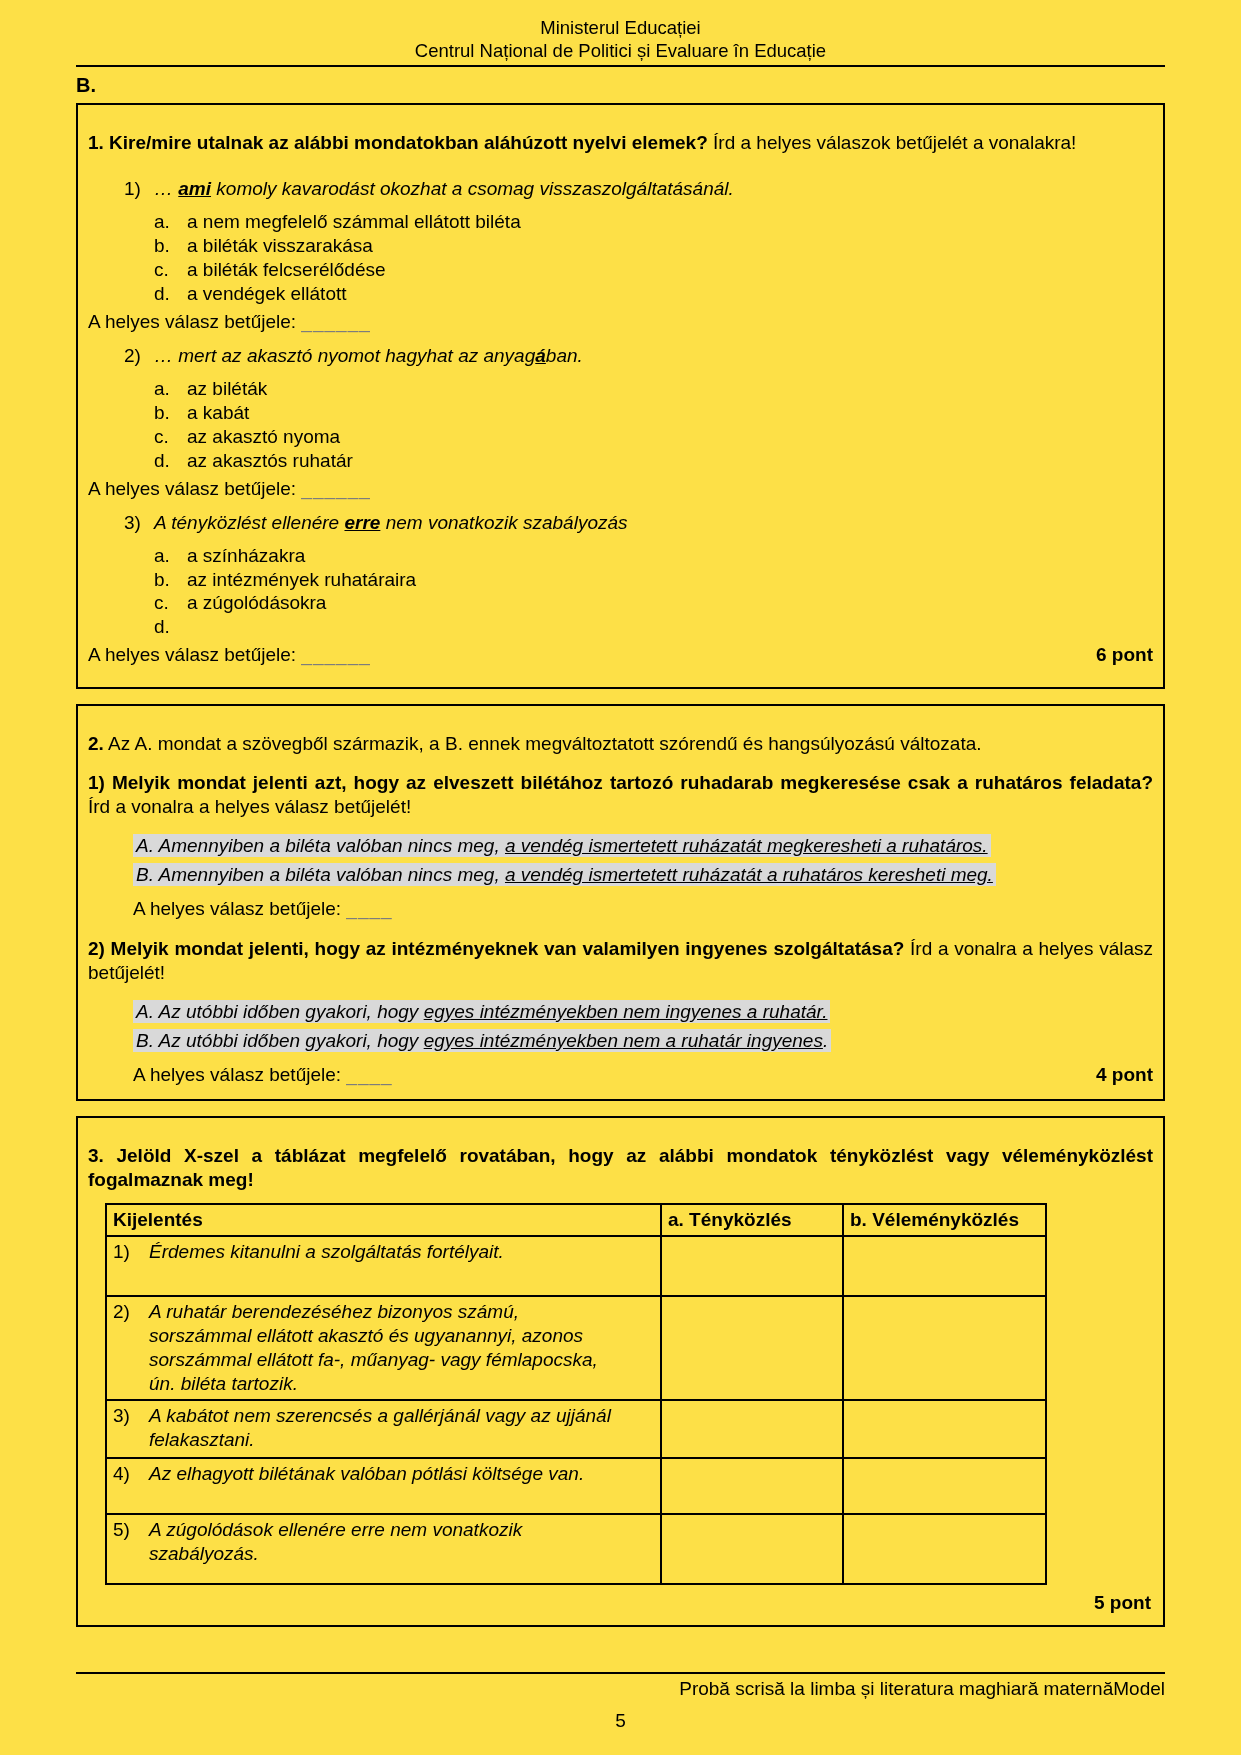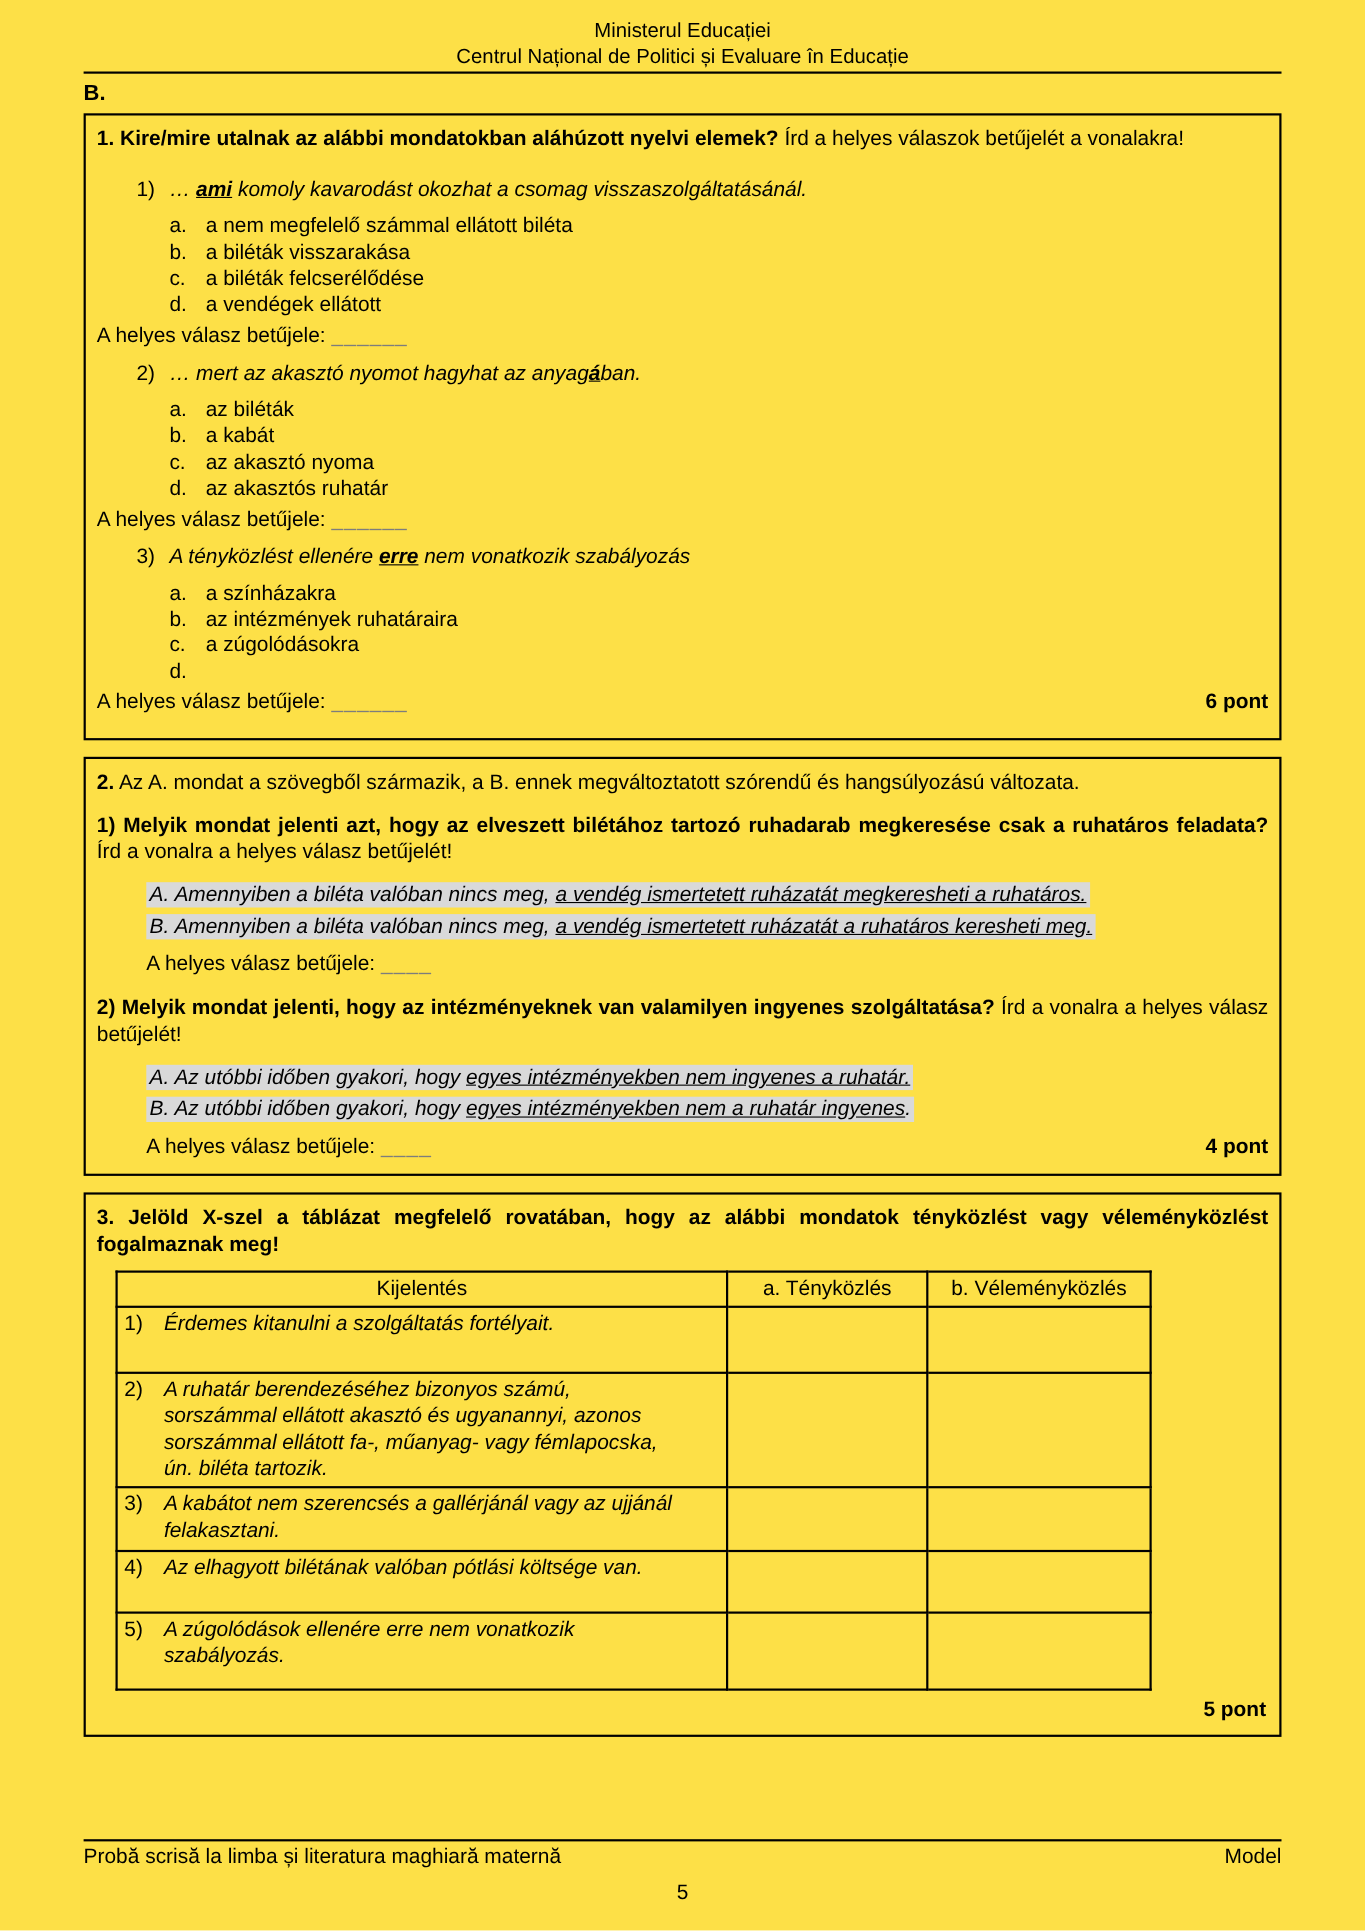--- a/index.html
+++ b/index.html
@@ -15,21 +15,21 @@
     line-height: 1.26;
     padding: 16px 76px 0 76px;
     overflow: hidden;
   }
   
   .doc-header { text-align: center; font-size: 18.5px; line-height: 1.25; }
   .header-rule { border-bottom: 2px solid #000; margin: 3px 0 6px 0; }
   .section-label { font-weight: bold; font-size: 20px; margin: 0 0 5px 0; }
 
   
-  .task-box { border: 2px solid #000; padding: 10px 10px 10px 10px; margin-bottom: 15px; }
+  .task-box { border: 2px solid #000; padding: 26px 10px 10px 10px; margin-bottom: 15px; }
   .task-title { margin: 0 0 22px 0; }
   b { font-weight: bold; }
   .it { font-style: italic; text-align: right; }
   .bu { font-weight: bold; text-decoration: underline; }
   .u { text-decoration: underline; }
   .blank { color: #7d7d7d; letter-spacing: 1px; }
   .points { font-weight: bold; white-space: nowrap; }
 
   
   .question { margin-top: 2px; }
@@ -48,33 +48,33 @@
   .answer-row { display: flex; justify-content: space-between; align-items: flex-start; margin: 2px 0 16px 45px; }
   .answer-row.last { margin-bottom: 2px; }
 
   
   .task3-title { font-weight: bold; text-align: justify; margin: 0 0 12px 0; }
   .t3 { border-collapse: collapse; table-layout: fixed; width: 940px; margin-left: 17px; }
   .t3 col.c1 { width: 555px; }
   .t3 col.c2 { width: 182px; }
   .t3 col.c3 { width: 203px; }
   .t3 th, .t3 td { border: 2px solid #000; padding: 3px 6px; vertical-align: top; }
-  .t3 th { font-weight: normal; text-align: center; height: 28px; }
+  .t3 th { font-weight: bold; text-align: left; height: 28px; }
   .strow { display: flex; }
   .rnum { flex: 0 0 36px; }
   .rtext { font-style: italic; max-width: 470px; }
   tr.r1 td { height: 60px; }
   tr.r3 td { height: 58px; }
   tr.r4 td { height: 56px; }
   tr.r5 td { height: 70px; }
   .points-row { text-align: right; font-weight: bold; margin: 6px 2px 0 0; }
 
   
   .footer { position: absolute; left: 76px; right: 76px; bottom: 22px; }
-  .footer-row { display: flex; justify-content: space-between; border-top: 2px solid #000; padding-top: 3px; }
+  .footer-row { display: flex; justify-content: flex-end; border-top: 2px solid #000; padding-top: 3px; }
   .page-number { text-align: center; margin-top: 8px; }
 </style>
 </head>
 <body>
 
 <div class="page">
 
   <header class="doc-header">
     <div>Ministerul Educației</div>
     <div>Centrul Național de Politici și Evaluare în Educație</div>

